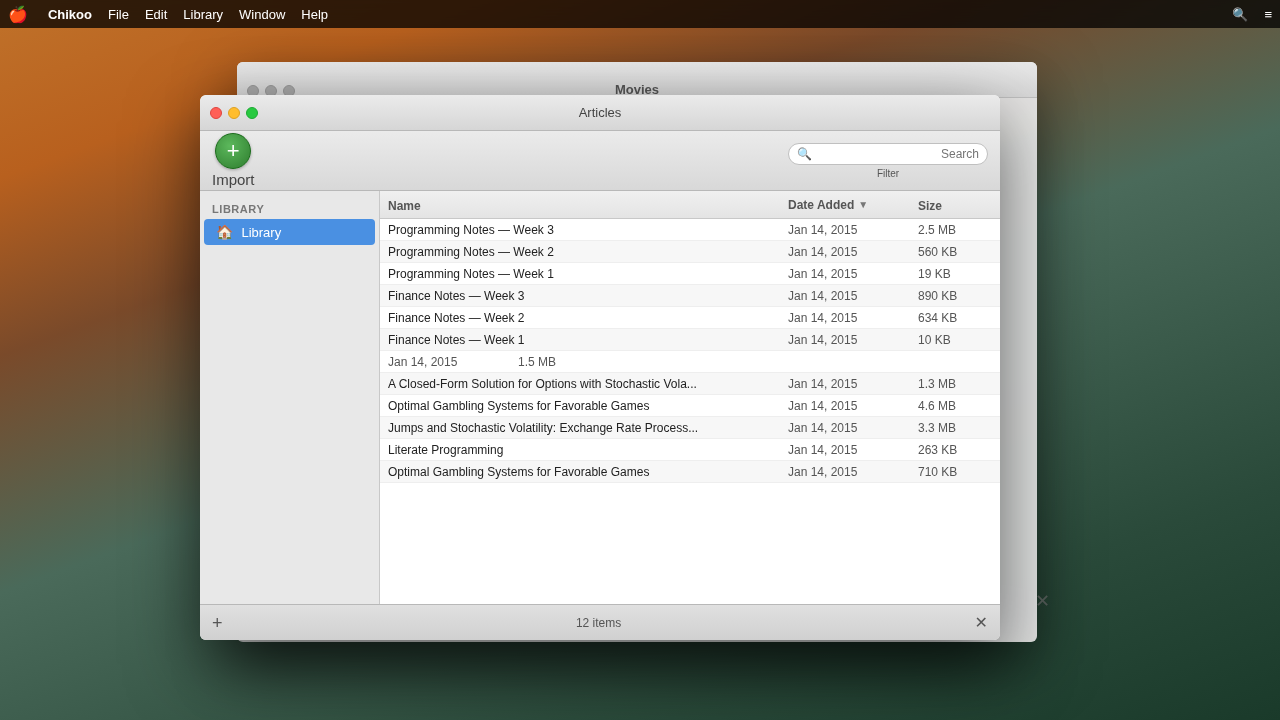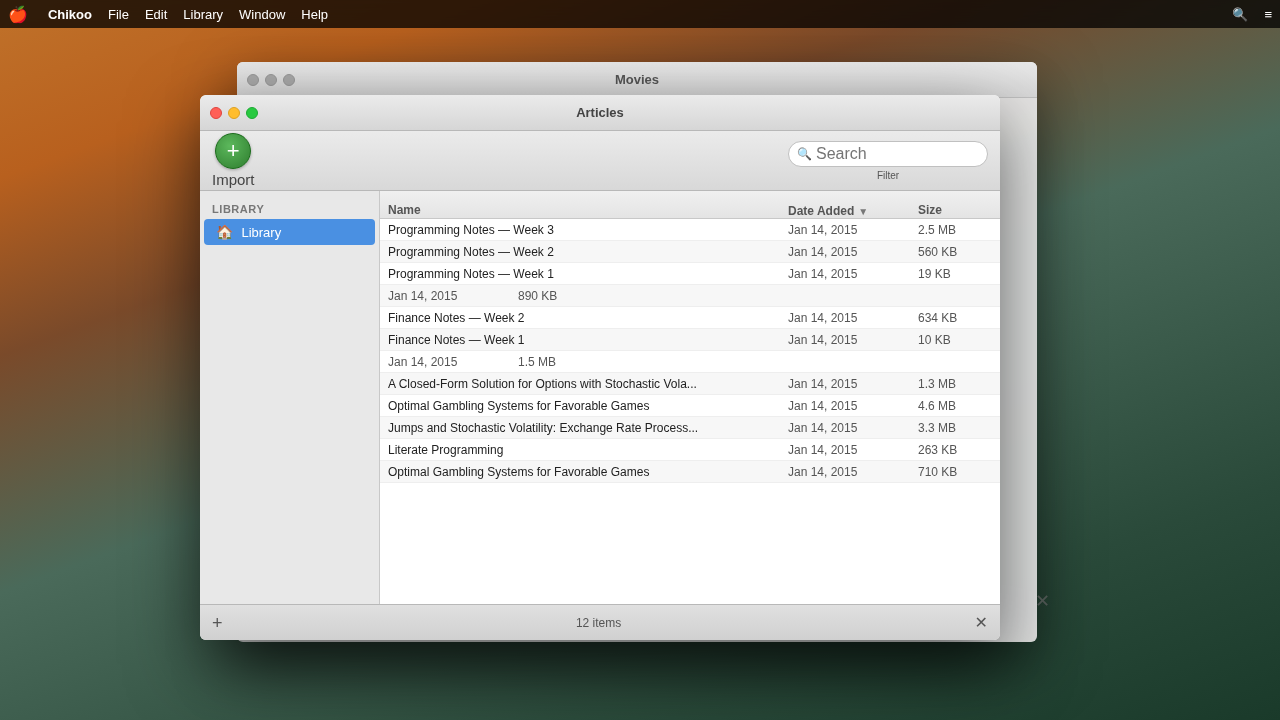--- a/index.html
+++ b/index.html
@@ -69,21 +69,21 @@
       width: 800px;
       height: 580px;
       background: rgba(236,236,236,0.95);
       border-radius: 6px;
       box-shadow: 0 20px 60px rgba(0,0,0,0.5);
       z-index: 1;
     }
     .movies-titlebar {
       height: 36px;
       display: flex;
-      align-items: center;
+      align-items: flex-end;
       justify-content: center;
       background: linear-gradient(to bottom, #e8e8e8, #d8d8d8);
       border-radius: 6px 6px 0 0;
       border-bottom: 1px solid #c0c0c0;
       position: relative;
     }
     .movies-title {
       font-size: 13px;
       font-weight: 600;
       color: #555;
@@ -124,21 +124,21 @@
       align-items: center;
       justify-content: center;
       background: linear-gradient(to bottom, #ebebeb, #d6d6d6);
       border-radius: 6px 6px 0 0;
       border-bottom: 1px solid #b8b8b8;
       position: relative;
       flex-shrink: 0;
     }
     .articles-title {
       font-size: 13px;
-      font-weight: 700;
+      font-weight: 400;
       color: #444;
     }
     .traffic-lights {
       position: absolute;
       left: 10px;
       display: flex;
       gap: 6px;
     }
     .tl-red {
       width: 12px; height: 12px;
@@ -215,23 +215,24 @@
       gap: 4px;
     }
     .search-icon-span {
       color: #999;
       font-size: 12px;
     }
     .search-input {
       border: none;
       outline: none;
       background: transparent;
-      font-size: 16px;
+      font-size: 12px;
       color: #000000;
       width: 100%;
+      text-align: right;
     }
     .filter-label {
       font-size: 10px;
       color: #555;
       text-align: center;
       margin-top: 3px;
       cursor: pointer;
     }
 
     
@@ -278,21 +279,21 @@
     
     .table-area {
       flex: 1;
       display: flex;
       flex-direction: column;
       overflow: hidden;
       background: white;
     }
     .table-header {
       display: flex;
-      align-items: flex-end;
+      align-items: center;
       background: linear-gradient(to bottom, #f0f0f0, #e4e4e4);
       border-bottom: 1px solid #c8c8c8;
       height: 28px;
       flex-shrink: 0;
     }
     .col-name { flex: 1; padding: 0 8px; }
     .col-date { width: 130px; padding: 0 8px; display: flex; align-items: center; gap: 4px; }
     .col-size { width: 90px; padding: 0 8px; }
 
     .th {
@@ -456,20 +457,21 @@
       <div class="cell cell-name">Programming Notes — Week 2</div>
       <div class="cell cell-date">Jan 14, 2015</div>
       <div class="cell cell-size">560 KB</div>
     </div>
           <div class="table-row">
       <div class="cell cell-name">Programming Notes — Week 1</div>
       <div class="cell cell-date">Jan 14, 2015</div>
       <div class="cell cell-size">19 KB</div>
     </div>
           <div class="table-row">
+      <div class="cell cell-name">Finance Notes — Week 3</div>
       <div class="cell cell-date">Jan 14, 2015</div>
       <div class="cell cell-size">890 KB</div>
     </div>
           <div class="table-row">
       <div class="cell cell-name">Finance Notes — Week 2</div>
       <div class="cell cell-date">Jan 14, 2015</div>
       <div class="cell cell-size">634 KB</div>
     </div>
           <div class="table-row">
       <div class="cell cell-name">Finance Notes — Week 1</div>

